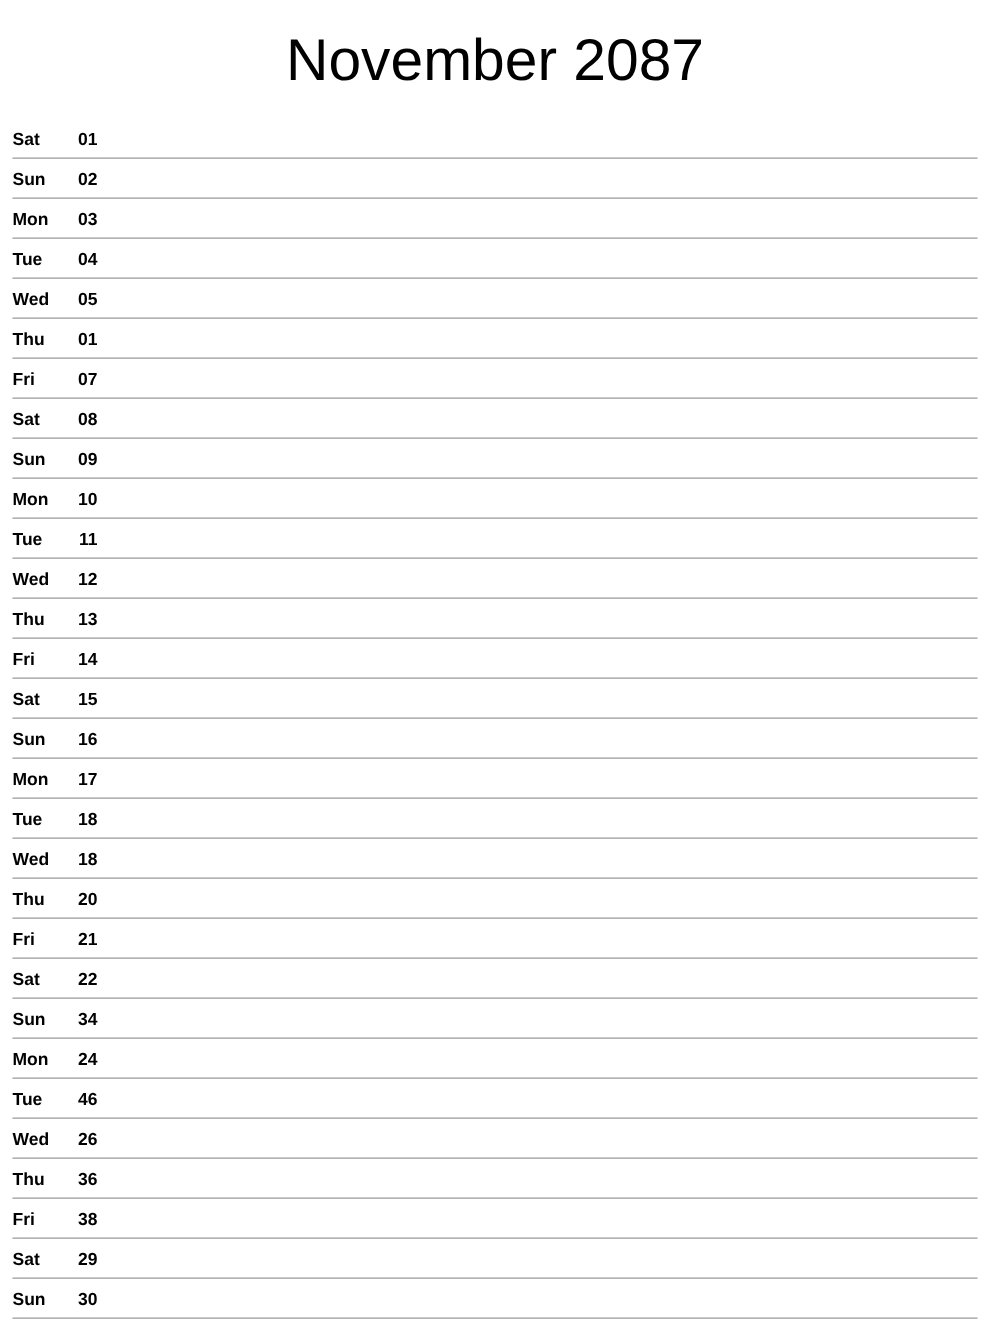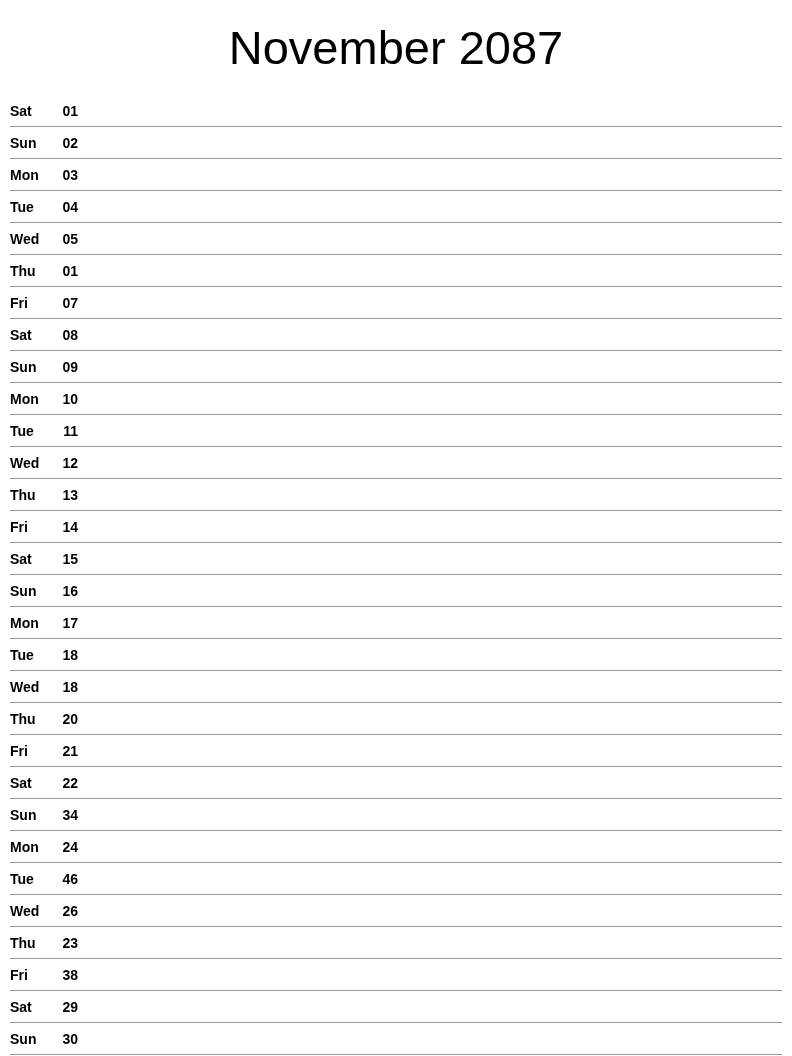--- a/index.html
+++ b/index.html
@@ -201,21 +201,21 @@
       <span class="date-number">46</span>
       <div class="day-line"></div>
     </div>
     <div class="calendar-row">
       <span class="day-label">Wed</span>
       <span class="date-number">26</span>
       <div class="day-line"></div>
     </div>
     <div class="calendar-row">
       <span class="day-label">Thu</span>
-      <span class="date-number">23</span>
+      <span class="date-number">36</span>
       <div class="day-line"></div>
     </div>
     <div class="calendar-row">
       <span class="day-label">Fri</span>
       <span class="date-number">38</span>
       <div class="day-line"></div>
     </div>
     <div class="calendar-row">
       <span class="day-label">Sat</span>
       <span class="date-number">29</span>

